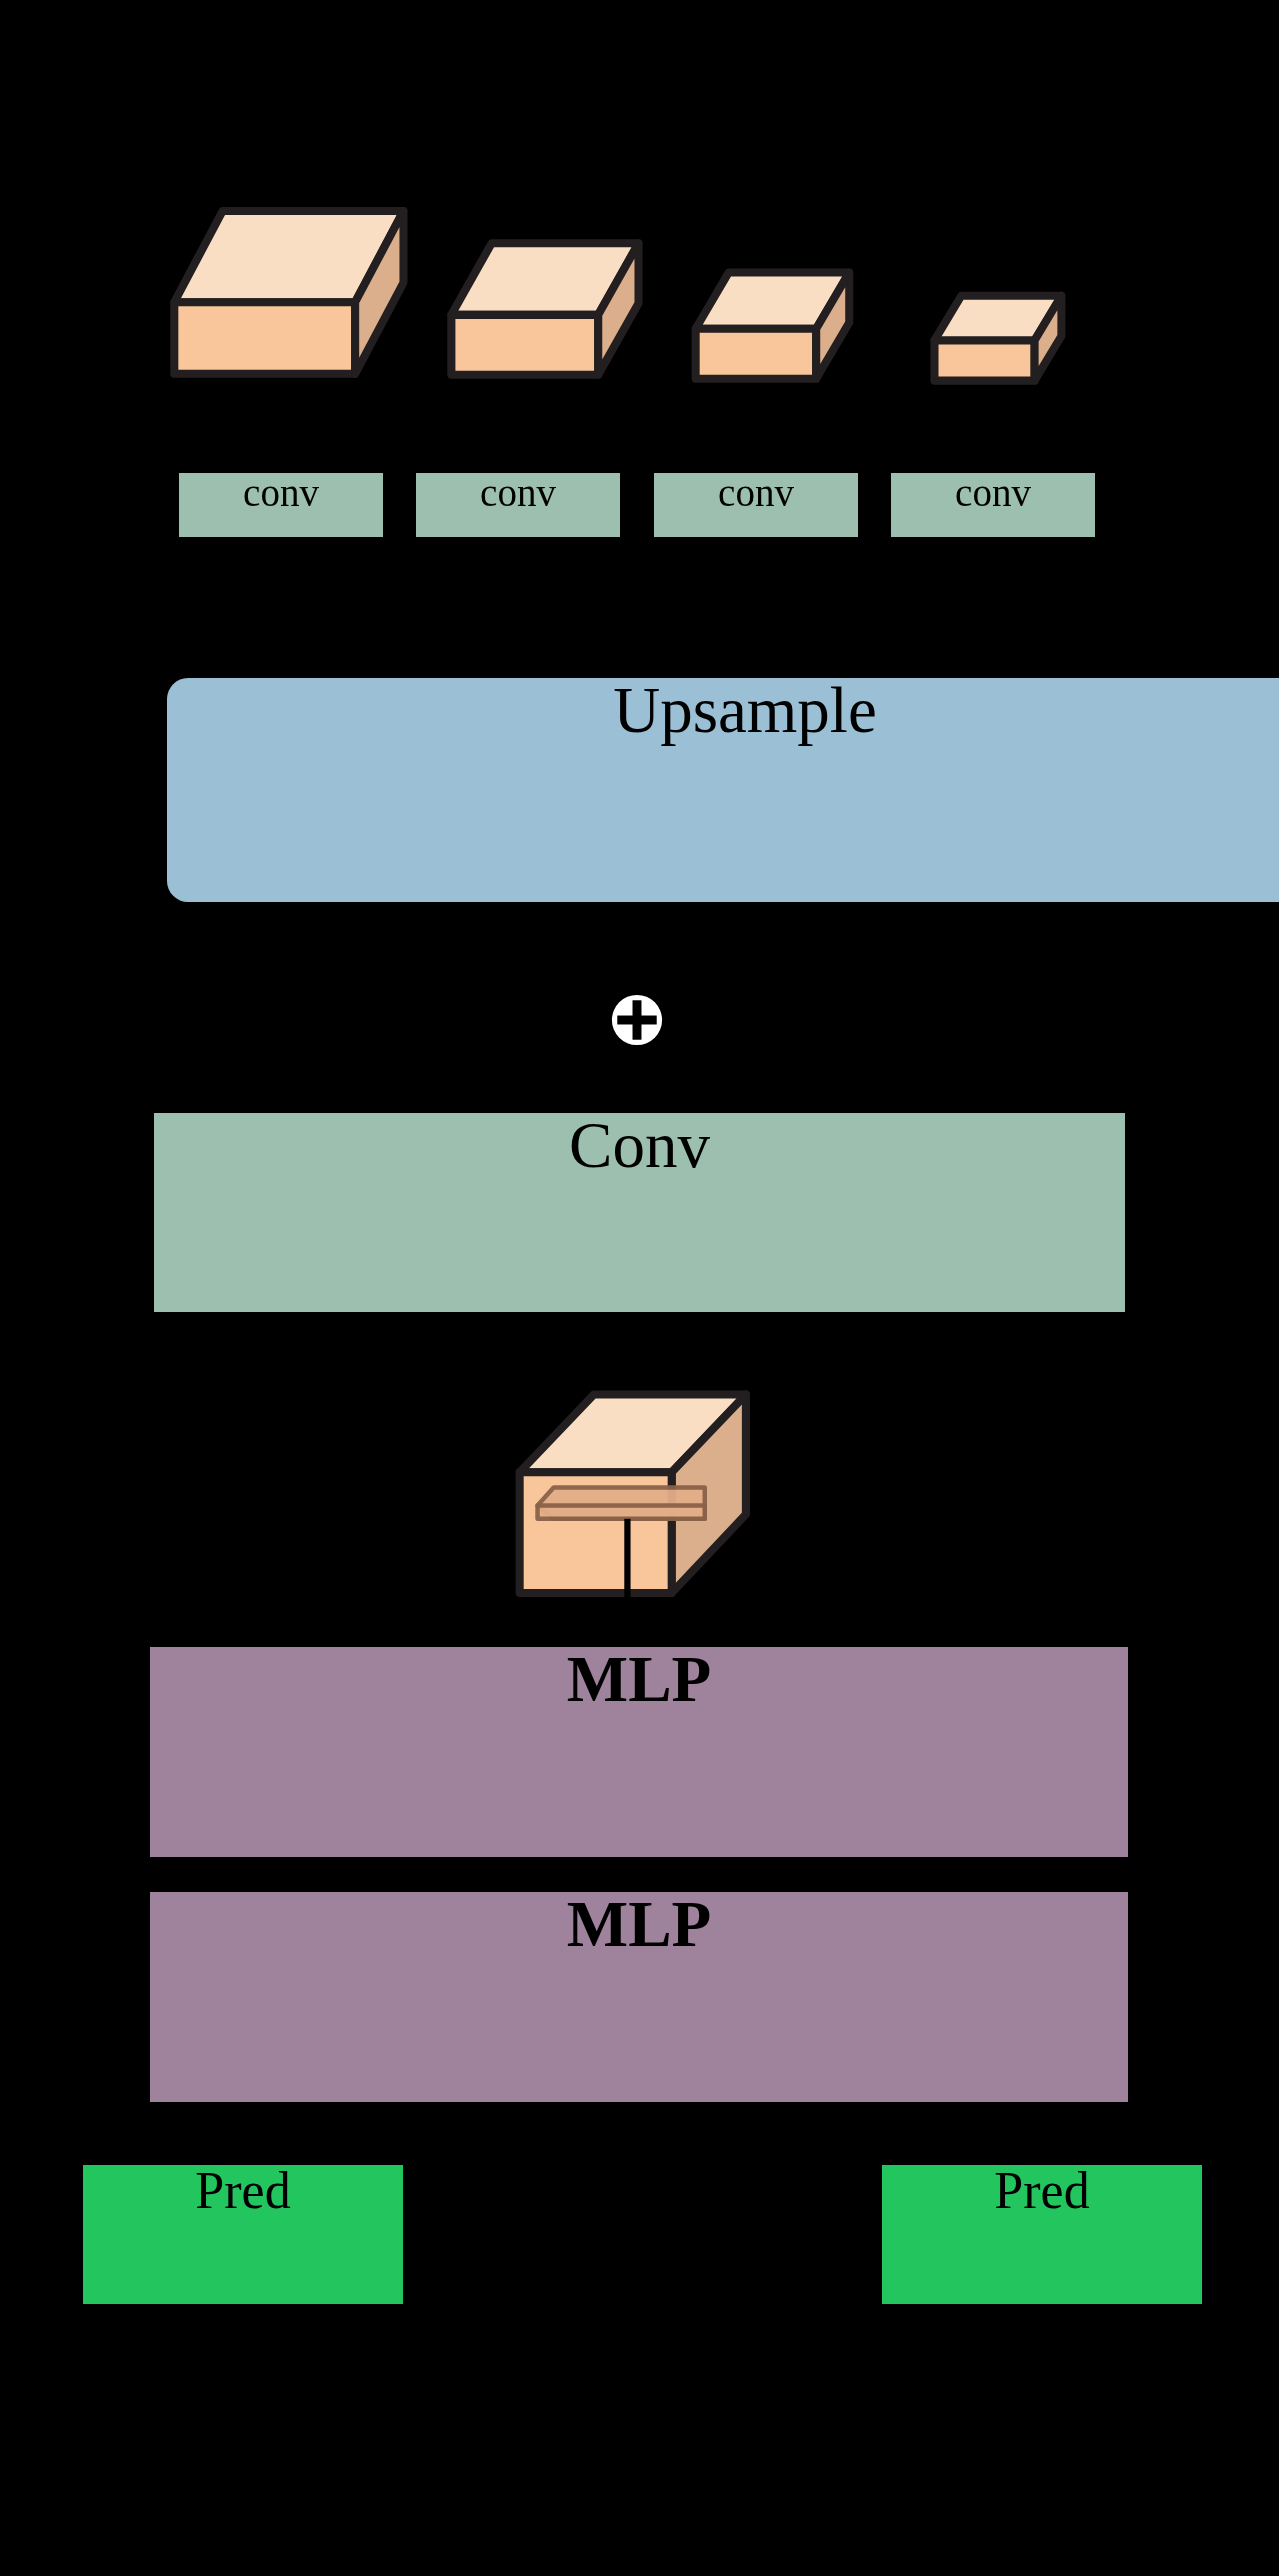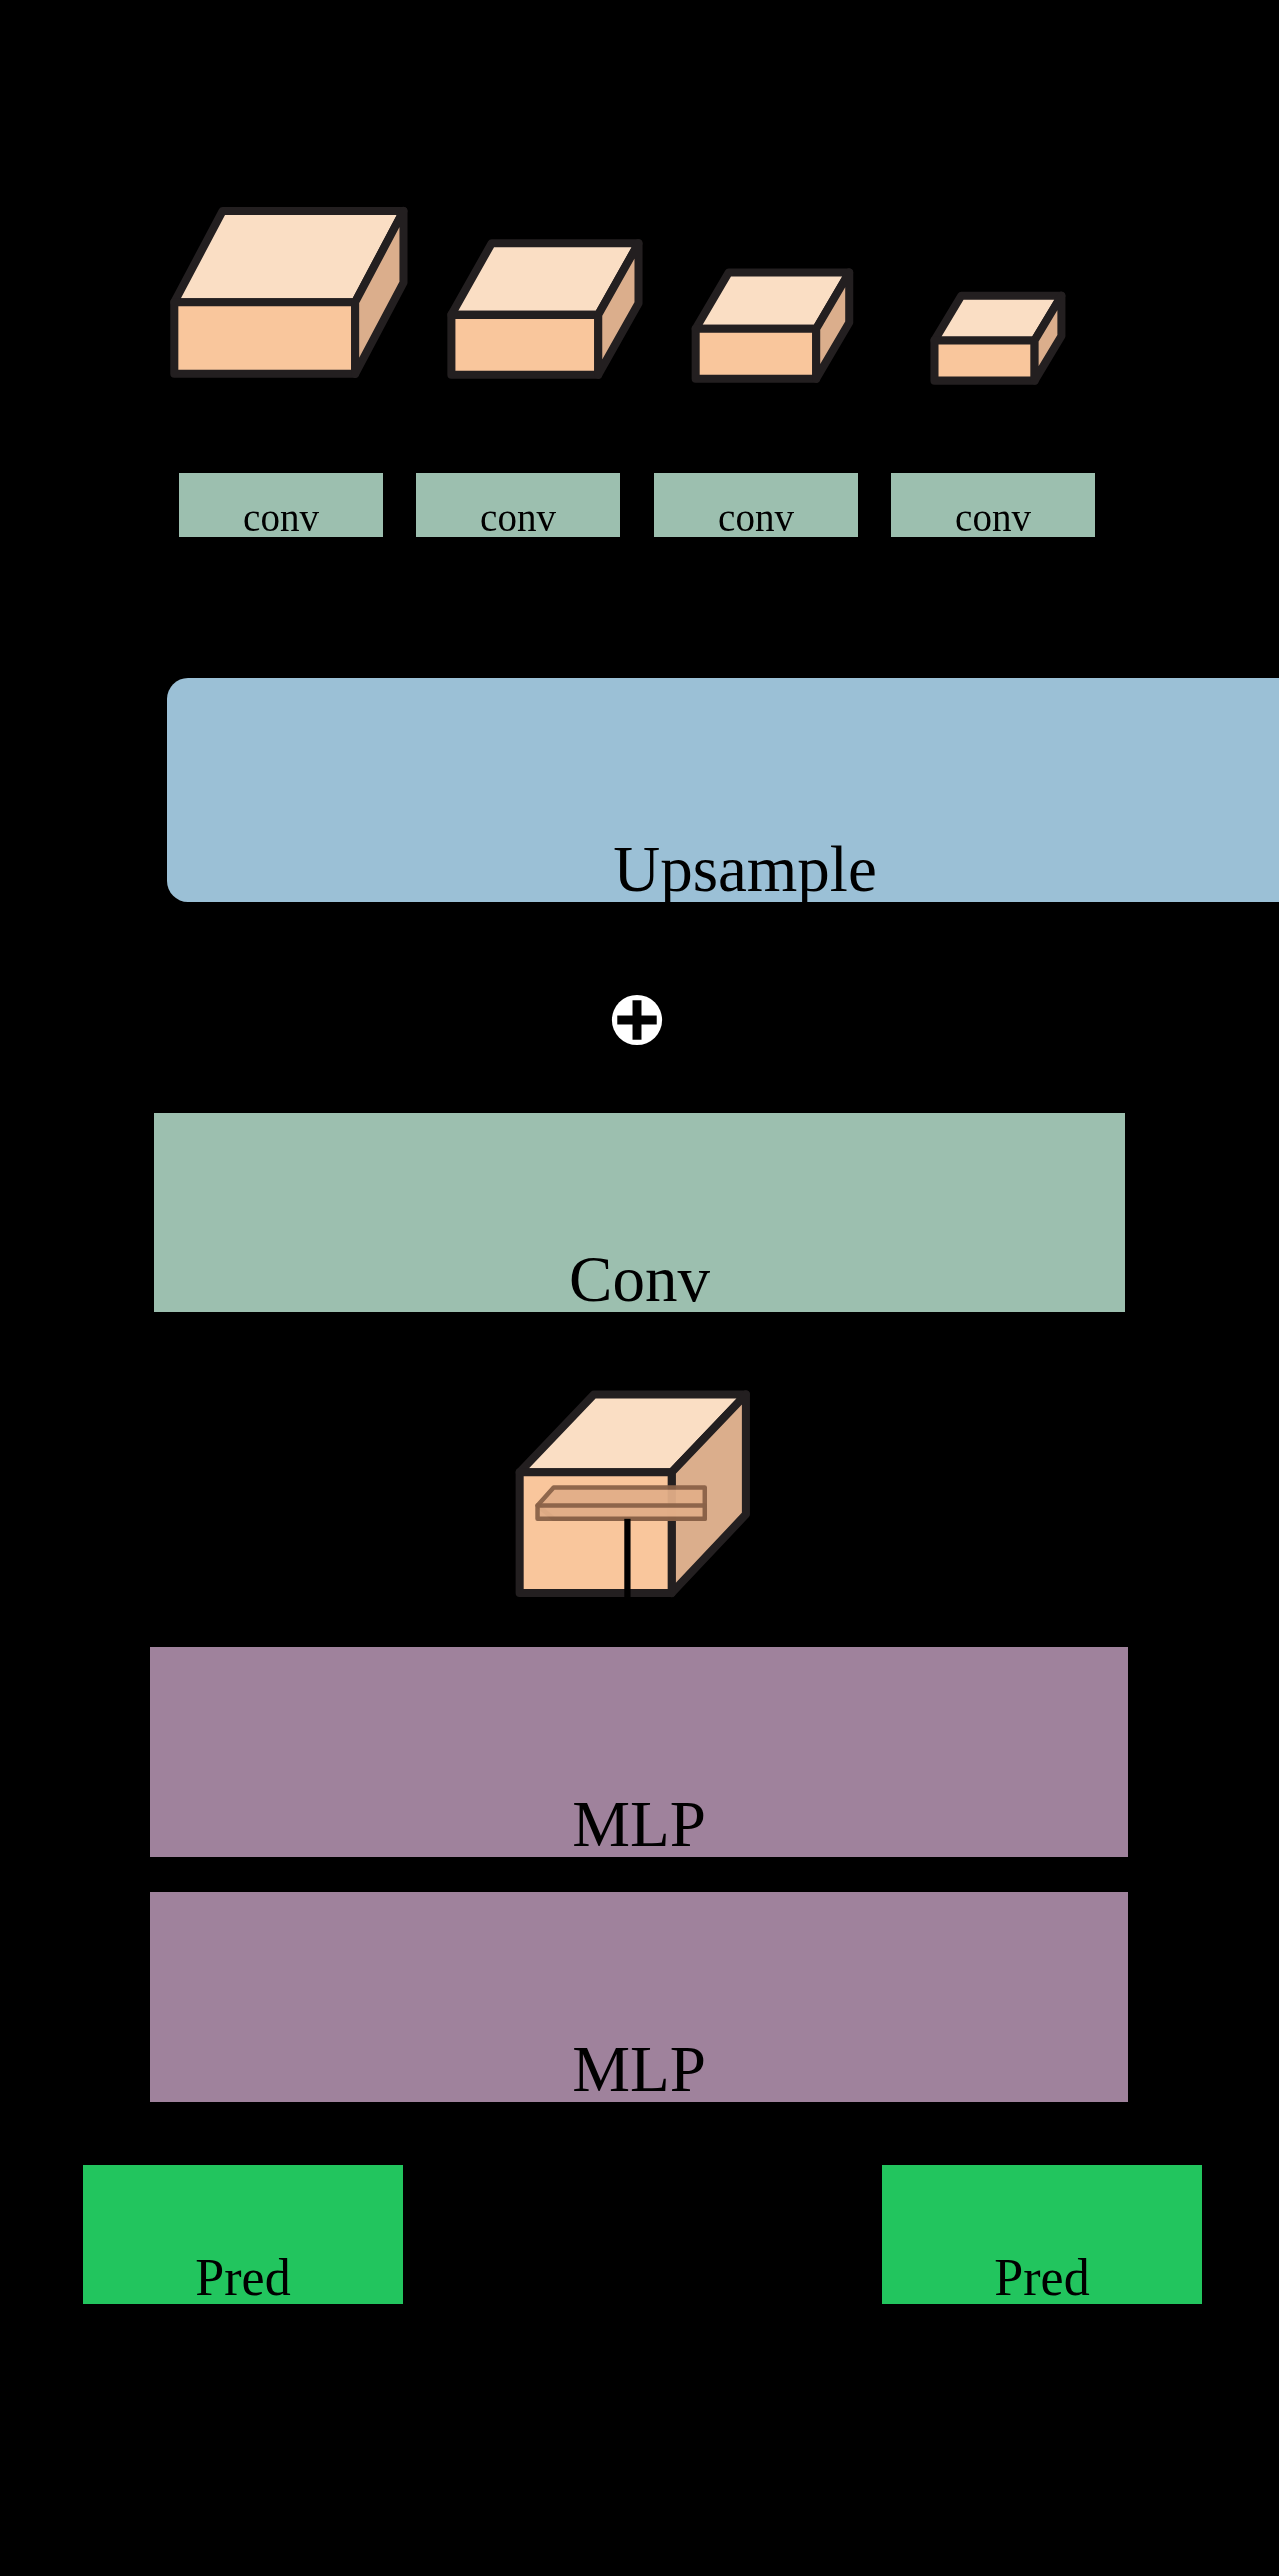--- a/index.html
+++ b/index.html
@@ -20,21 +20,21 @@
     left: 0; top: 0;
     width: 1279px;
     height: 2576px;
     background: #000000;
   }
 
   
   .block {
     position: absolute;
     display: flex;
-    align-items: flex-end;
+    align-items: flex-start;
     justify-content: center;
     color: #000000;
     line-height: 1;
     white-space: nowrap;
     box-sizing: border-box;
   }
 
   .block-conv-small {
     background: #9CBFAF;
     font-size: 39px;
@@ -44,20 +44,21 @@
     border-radius: 23px;
     font-size: 65px;
   }
   .block-conv-big {
     background: #9CBFAF;
     font-size: 65px;
   }
   .block-mlp {
     background: #9F829C;
     font-size: 65px;
+    font-weight: bold;
   }
   .block-pred {
     background: #22c55e;
     font-size: 52px;
   }
 
   
   .cuboid {
     position: absolute;
   }

